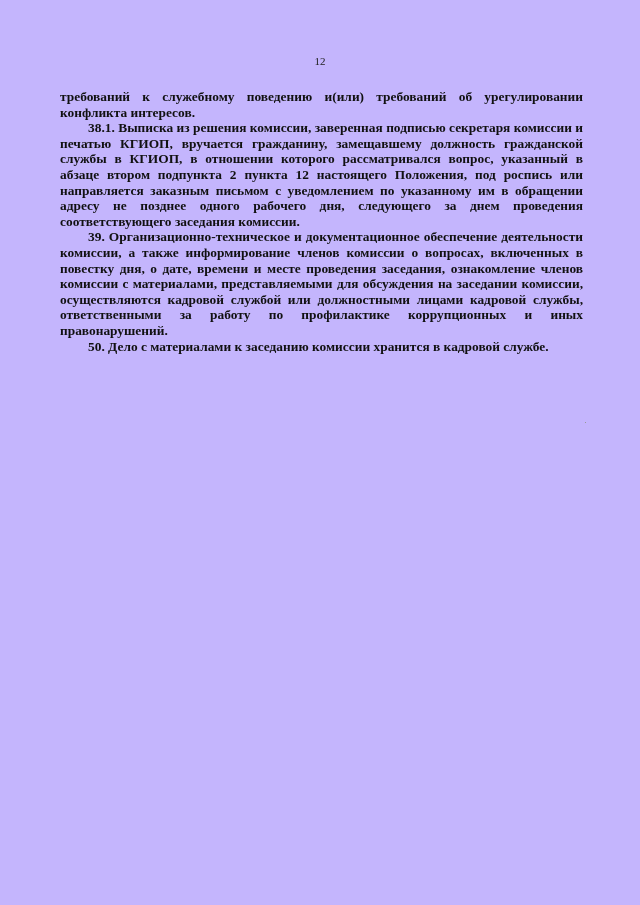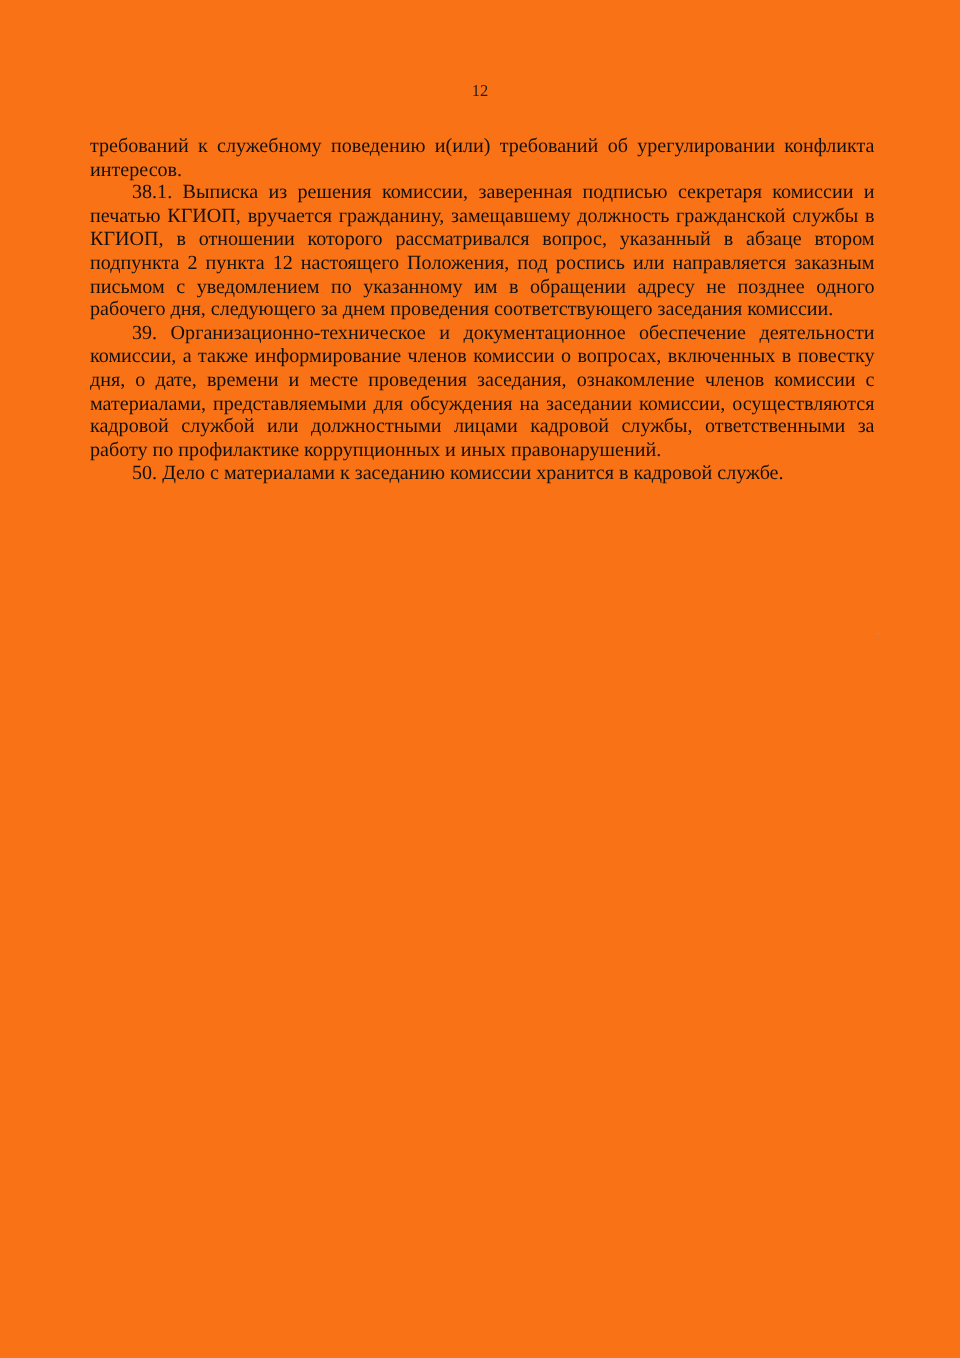--- a/index.html
+++ b/index.html
@@ -1,25 +1,25 @@
 <!DOCTYPE html>
 <html><head>
 <meta charset="utf-8">
 <style>
   html, body { margin: 0; padding: 0; background: #ffffff; }
   body { width: 640px; height: 905px; position: relative; overflow: hidden; }
-  .page { position: absolute; left: 0; top: 0; width: 640px; height: 905px; background: #f97316; }
+  .page { position: absolute; left: 0; top: 0; width: 640px; height: 905px; background: #c4b5fd; }
   .page-number {
     position: absolute; top: 55px; left: 0; width: 640px; text-align: center;
     font-family: "Liberation Serif", serif; font-size: 11px; color: #222;
   }
   .body-text {
     position: absolute; top: 89px; left: 60px; width: 523px;
     font-family: "Liberation Serif", serif; font-size: 13.4px; line-height: 15.6px;
-    color: #111; text-align: justify;
+    color: #111; text-align: justify; font-weight: bold;
   }
   .body-text p { margin: 0; text-align: justify; text-align-last: left; }
   .body-text p.indent { text-indent: 28px; }
   .speck { position: absolute; left: 585px; top: 422px; width: 1px; height: 1px; background: #999; }
 </style>
 </head>
 <body>
 
 <div class="page">
   <div class="page-number">12</div>

